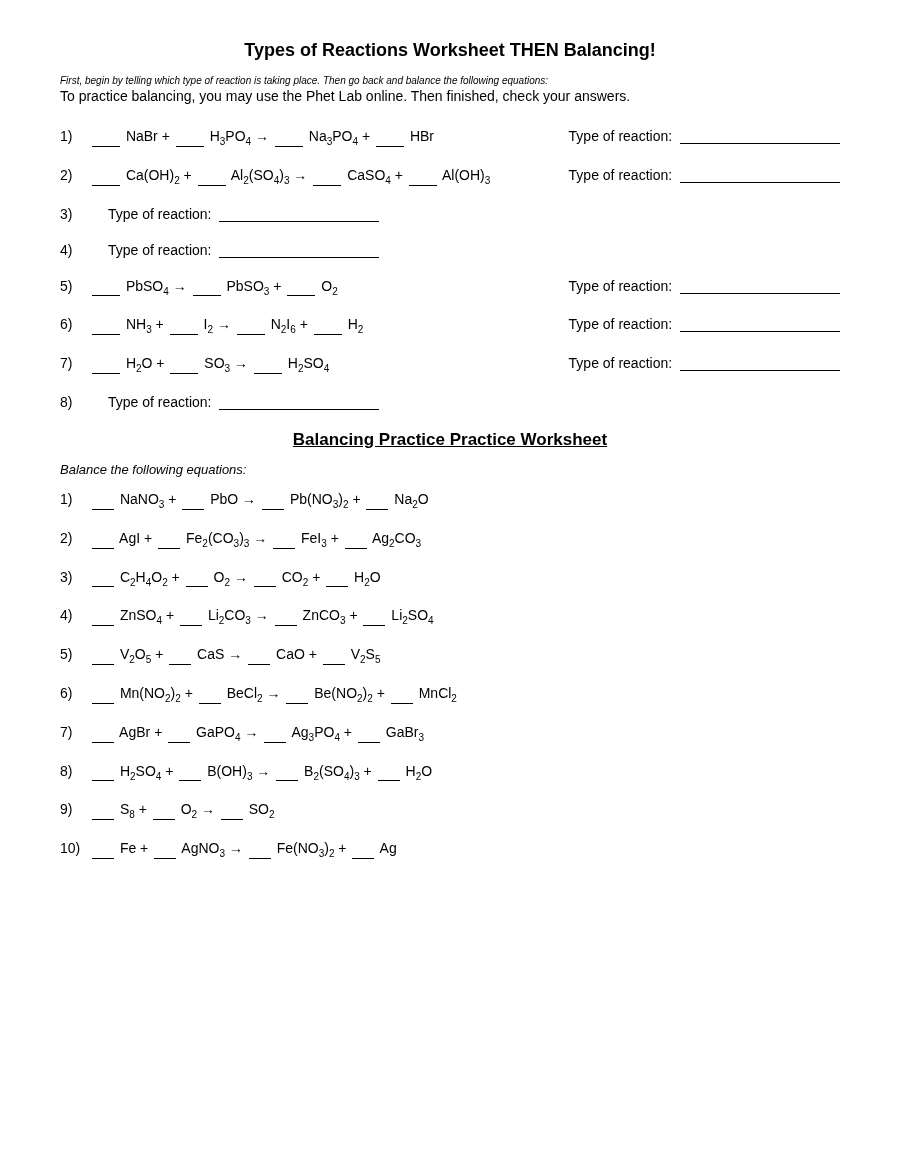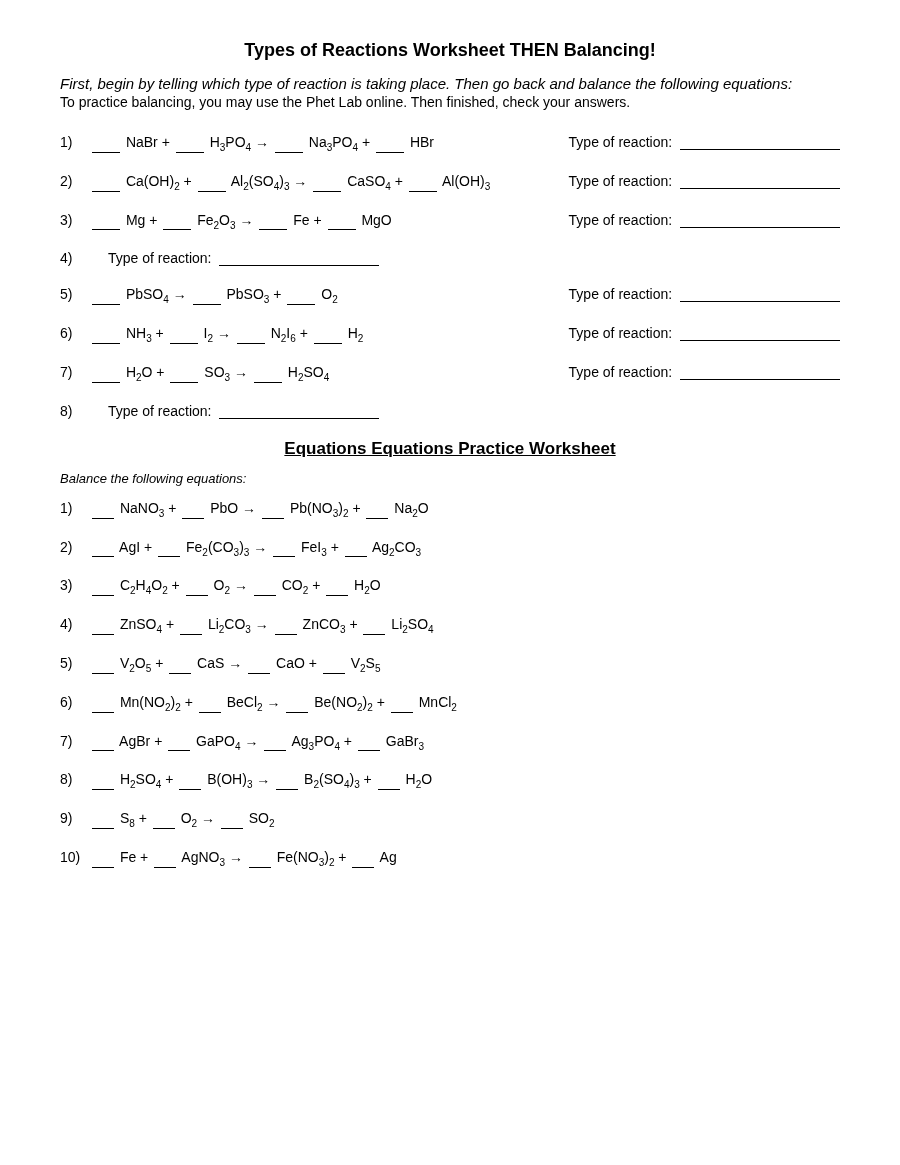--- a/index.html
+++ b/index.html
@@ -13,21 +13,21 @@
       padding: 40px 60px;
     }
     .page-title {
       text-align: center;
       font-size: 18px;
       font-weight: bold;
       margin-bottom: 14px;
     }
     .instructions-italic {
       font-style: italic;
-      font-size: 15px;
+      font-size: 10px;
       margin-bottom: 2px;
     }
     .instructions-normal {
       font-size: 14px;
       margin-bottom: 24px;
     }
     .equation-row {
       display: flex;
       align-items: baseline;
       margin-bottom: 20px;
@@ -110,26 +110,20 @@
     <span class="blank-short"></span> CaSO<sub>4</sub> +
     <span class="blank-short"></span> Al(OH)<sub>3</sub>
   </div>
   <div class="type-label">
     Type of reaction: <span class="blank-line"></span>
   </div>
 </div>
 
 <div class="equation-row">
   <div class="eq-num">3)</div>
-  <div class="eq-content">
-    <span class="blank-short"></span> Mg +
-    <span class="blank-short"></span> Fe<sub>2</sub>O<sub>3</sub> →
-    <span class="blank-short"></span> Fe +
-    <span class="blank-short"></span> MgO
-  </div>
   <div class="type-label">
     Type of reaction: <span class="blank-line"></span>
   </div>
 </div>
 
 <div class="equation-row">
   <div class="eq-num">4)</div>
   <div class="type-label">
     Type of reaction: <span class="blank-line"></span>
   </div>
@@ -174,21 +168,21 @@
 
 <div class="equation-row">
   <div class="eq-num">8)</div>
   <div class="type-label">
     Type of reaction: <span class="blank-line"></span>
   </div>
 </div>
 
 <div class="section-divider"></div>
 
-<div class="section-title">Equations Equations Practice Worksheet</div>
+<div class="section-title">Balancing Practice Practice Worksheet</div>
 <div class="balance-instructions">Balance the following equations:</div>
 
 <div class="equation-row">
   <div class="eq-num">1)</div>
   <div class="eq-content">
     <span class="blank-medium"></span> NaNO<sub>3</sub> +
     <span class="blank-medium"></span> PbO →
     <span class="blank-medium"></span> Pb(NO<sub>3</sub>)<sub>2</sub> +
     <span class="blank-medium"></span> Na<sub>2</sub>O
   </div>

